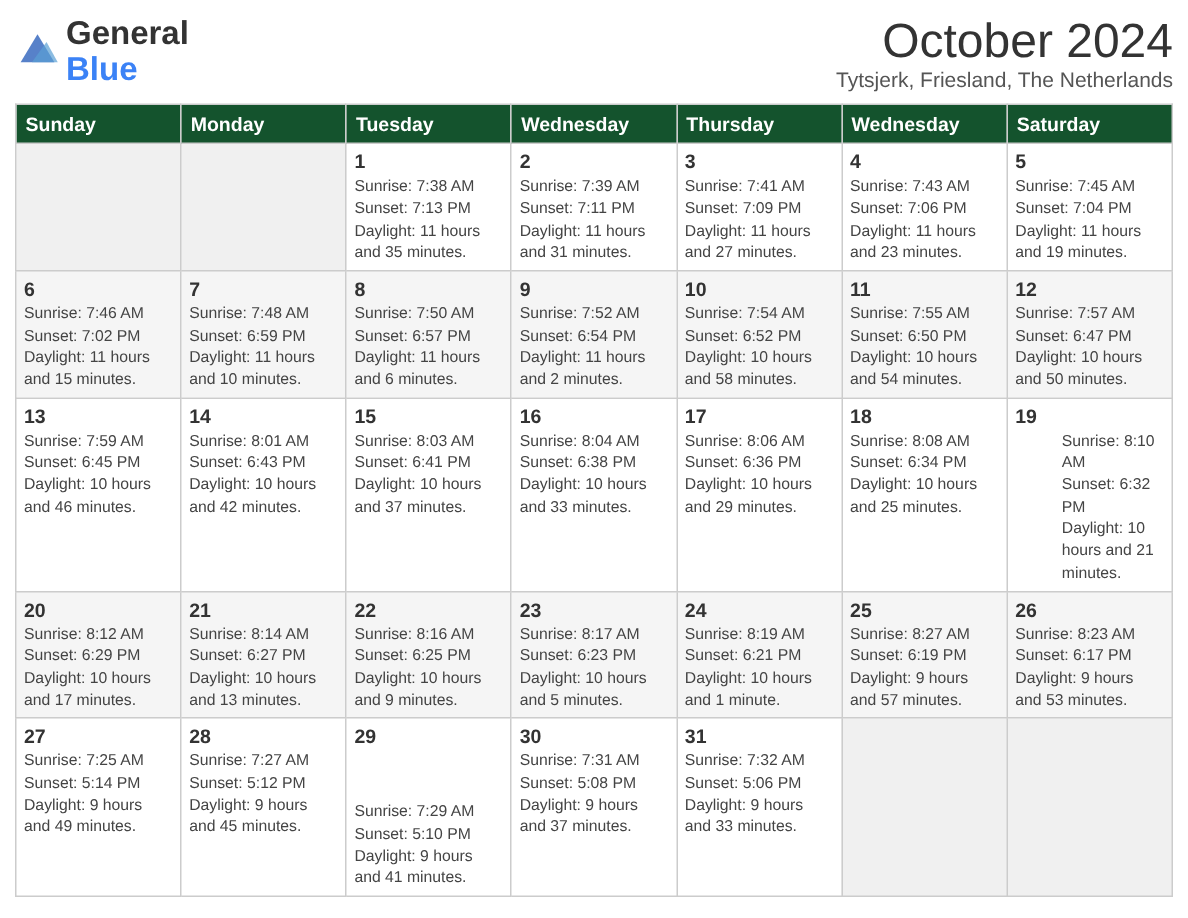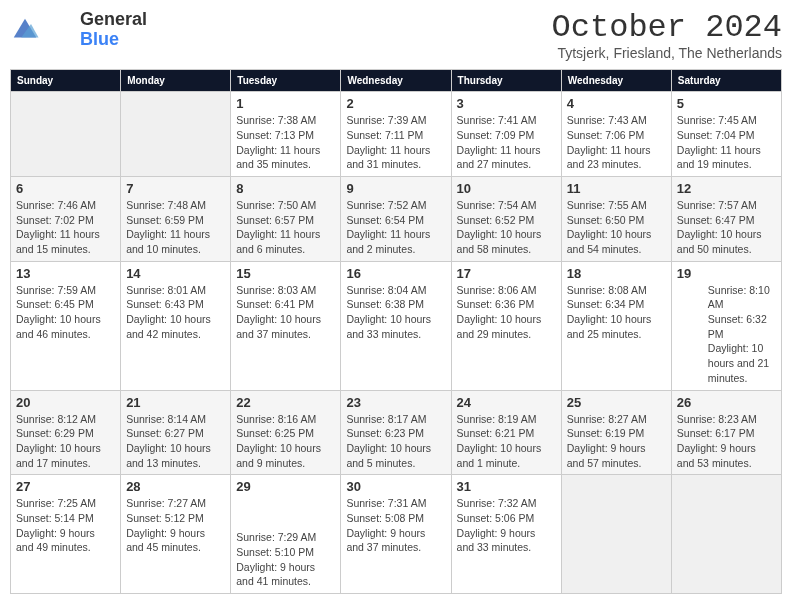--- a/index.html
+++ b/index.html
@@ -19,25 +19,24 @@
       display: flex;
       justify-content: space-between;
       align-items: flex-start;
       margin-bottom: 8px;
     }
     .logo {
       display: flex;
       align-items: center;
     }
     .logo-text {
-      font-size: 18px;
+      font-size: 22px;
       font-weight: bold;
       color: #333;
       line-height: 1.1;
-      margin-left: 36px;
     }
     .logo-text .general {
       display: block;
     }
     .logo-text .blue {
       display: block;
       color: #3b82f6;
     }
     .logo-icon {
       width: 30px;
@@ -45,37 +44,36 @@
       margin-right: 4px;
     }
     .title-block {
       text-align: right;
     }
     .main-title {
       font-size: 32px;
       font-weight: normal;
       color: #333;
       line-height: 1.1;
-      font-family: Liberation Mono, monospace;
     }
     .subtitle {
       font-size: 14px;
       color: #555;
     }
     .calendar {
       width: 100%;
       border-collapse: collapse;
       table-layout: fixed;
     }
     .calendar th {
-      background: #0f172a;
+      background: #14532d;
       color: white;
       text-align: left;
       padding: 5px 6px;
-      font-size: 10px;
+      font-size: 13px;
       font-weight: bold;
       border: 1px solid #ccc;
     }
     .calendar td {
       border: 1px solid #ccc;
       vertical-align: top;
       padding: 4px 5px;
       font-size: 10.5px;
       color: #333;
       height: 80px;

